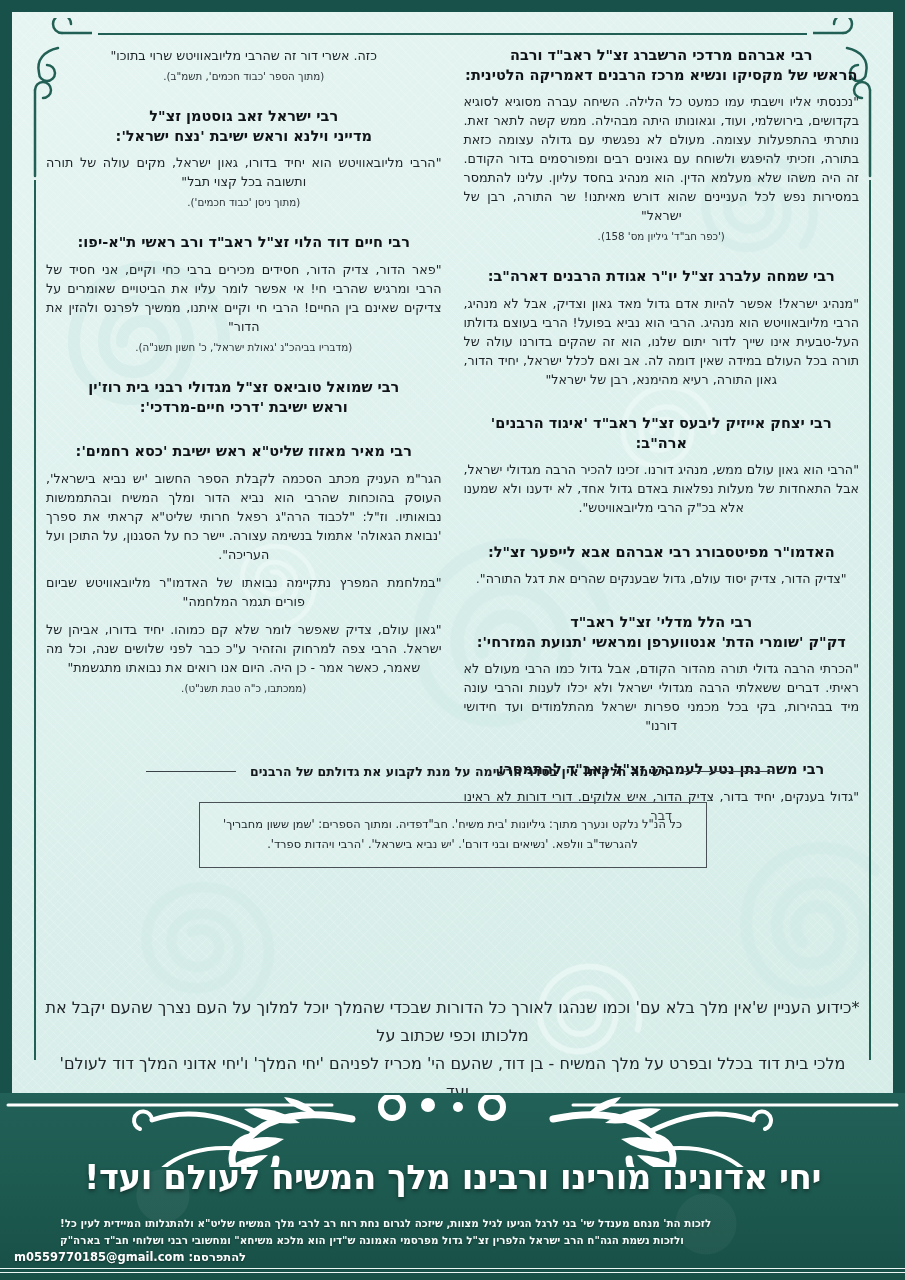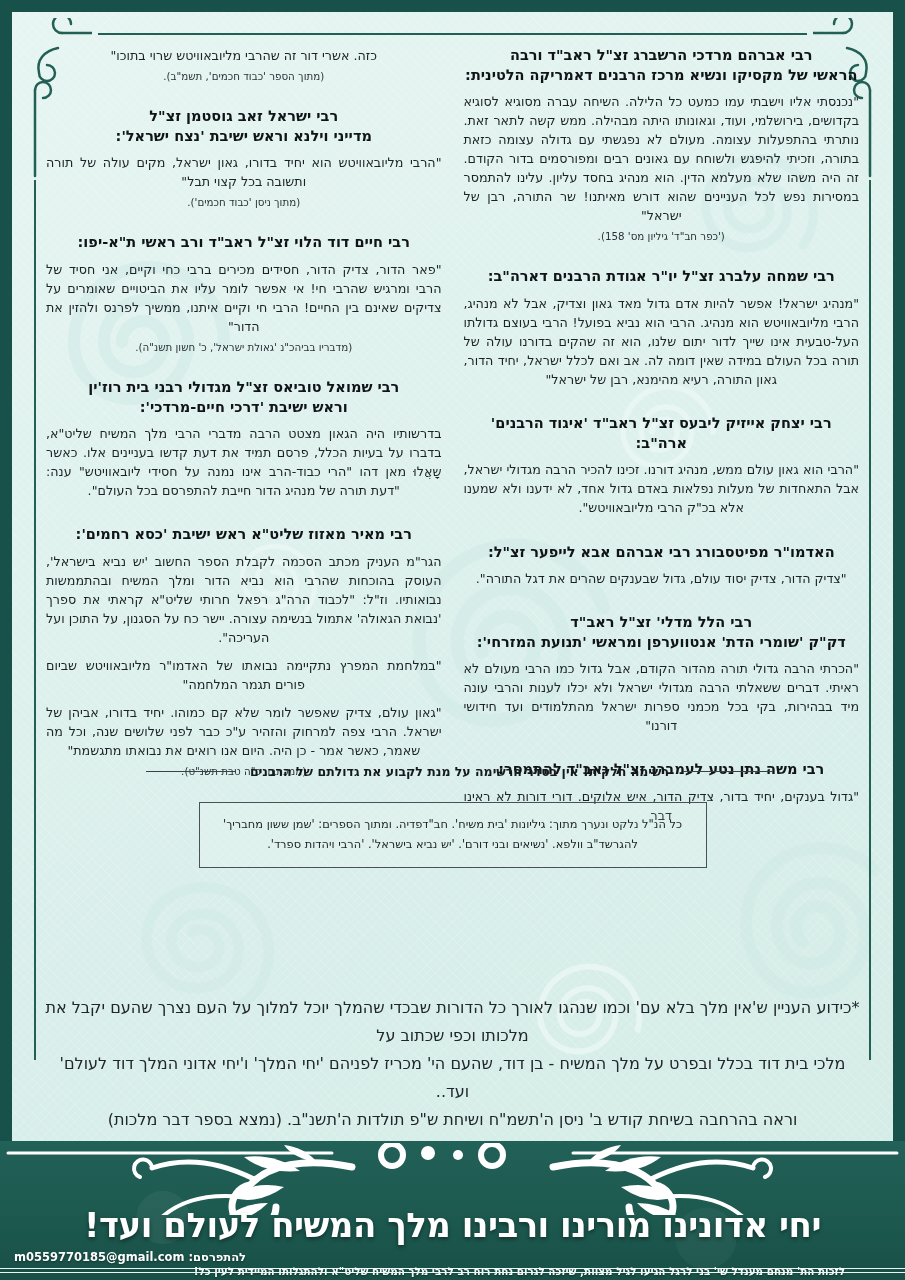--- a/index.html
+++ b/index.html
@@ -62,35 +62,35 @@
     width:470px; border:1.5px solid #4a5156; padding:12px 18px;
     font-size:11.4px; line-height:1.75; color:#1c2226; text-align:center;
     background:rgba(255,255,255,.12);
   }
 
   .call { position:absolute; top:982px; left:30px; right:30px; text-align:center; color:#14181c; }
   .call-headline { font-weight:bold; font-size:16px; margin-bottom:9px; }
   .call-footnote { font-size:16px; line-height:1.75; white-space:pre-line; font-weight:normal; color:#20262b; }
 
   .band {
-    position:absolute; left:0; right:0; bottom:0; height:139px;
+    position:absolute; left:0; right:0; bottom:0; height:187px;
     background:
       radial-gradient(circle at 18% 55%, rgba(255,255,255,.05) 0 26px, transparent 27px),
       radial-gradient(circle at 78% 70%, rgba(255,255,255,.04) 0 30px, transparent 31px),
       linear-gradient(180deg,#226158 0%, #1c584e 60%, #184f46 100%);
   }
   .band-ornament { position:absolute; top:2px; left:0; width:905px; height:72px; }
   .band-title {
     position:absolute; top:64px; left:0; right:0;
     text-align:center; color:#ffffff; font-weight:bold; font-size:34px;
     letter-spacing:-0.5px; text-shadow:0 2px 4px rgba(0,0,0,.45);
   }
   .dedication {
     position:absolute; top:122px; left:60px; right:60px;
-    color:#f4faf8; font-size:10.4px; font-weight:bold; line-height:1.65; text-align:right;
+    color:#f4faf8; font-size:10.4px; font-weight:bold; line-height:1.65; text-align:left;
     text-shadow:0 1px 2px rgba(0,0,0,.4);
   }
   .orders {
     position:absolute; bottom:16px; left:14px;
     color:#ffffff; font-size:11.5px; font-weight:bold;
     text-shadow:0 1px 2px rgba(0,0,0,.4);
   }
   .band-bottomline {
     position:absolute; bottom:7px; left:0; right:0; height:3px;
     border-top:1px solid #eef7f5; border-bottom:1px solid #eef7f5;
@@ -190,21 +190,20 @@
           <div class="sec-cite">(מתוך ניסן 'כבוד חכמים').</div>
         </div>
         <div class="section">
           <div class="sec-title">רבי חיים דוד הלוי זצ"ל ראב"ד ורב ראשי ת"א-יפו:</div>
           <div class="sec-body">"פאר הדור, צדיק הדור, חסידים מכירים ברבי כחי וקיים, אני חסיד של הרבי ומרגיש שהרבי חי! אי אפשר לומר עליו את הביטויים שאומרים על צדיקים שאינם בין החיים! הרבי חי וקיים איתנו, ממשיך לפרנס ולהזין את הדור"</div>
           <div class="sec-cite">(מדבריו בביהכ"נ 'גאולת ישראל', כ' חשון תשנ"ה).</div>
         </div>
         <div class="section">
           <div class="sec-title">רבי שמואל טוביאס זצ"ל מגדולי רבני בית רוז'ין
 וראש ישיבת 'דרכי חיים-מרדכי':</div>
-          <div class="sec-body">בדרשותיו היה הגאון מצטט הרבה מדברי הרבי מלך המשיח שליט"א, בדברו על בעיות הכלל, פרסם תמיד את דעת קדשו בעניינים אלו. כאשר שָאֲלוּ מאן דהו "הרי כבוד-הרב אינו נמנה על חסידי ליובאוויטש" ענה: "דעת תורה של מנהיג הדור חייבת להתפרסם בכל העולם".</div>
         </div>
         <div class="section">
           <div class="sec-title">רבי מאיר מאזוז שליט"א ראש ישיבת 'כסא רחמים':</div>
           <div class="sec-body">הגר"מ העניק מכתב הסכמה לקבלת הספר החשוב 'יש נביא בישראל', העוסק בהוכחות שהרבי הוא נביא הדור ומלך המשיח ובהתממשות נבואותיו. וז"ל: "לכבוד הרה"ג רפאל חרותי שליט"א קראתי את ספרך 'נבואת הגאולה' אתמול בנשימה עצורה. יישר כח על הסגנון, על התוכן ועל העריכה".</div>
           <div class="sec-body">"במלחמת המפרץ נתקיימה נבואתו של האדמו"ר מליובאוויטש שביום פורים תגמר המלחמה"</div>
           <div class="sec-body">"גאון עולם, צדיק שאפשר לומר שלא קם כמוהו. יחיד בדורו, אביהן של ישראל. הרבי צפה למרחוק והזהיר ע"כ כבר לפני שלושים שנה, וכל מה שאמר, כאשר אמר - כן היה. היום אנו רואים את נבואתו מתגשמת"</div>
           <div class="sec-cite">(ממכתבו, כ"ה טבת תשנ"ט).</div>
         </div>
       </div>
     </div>

